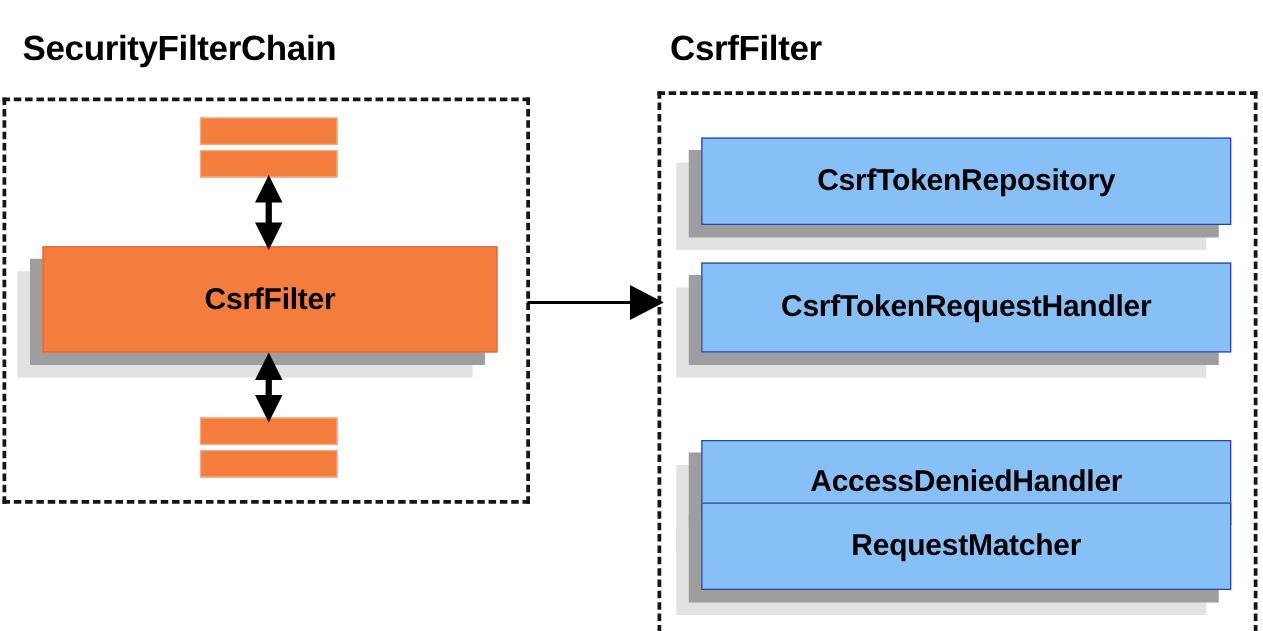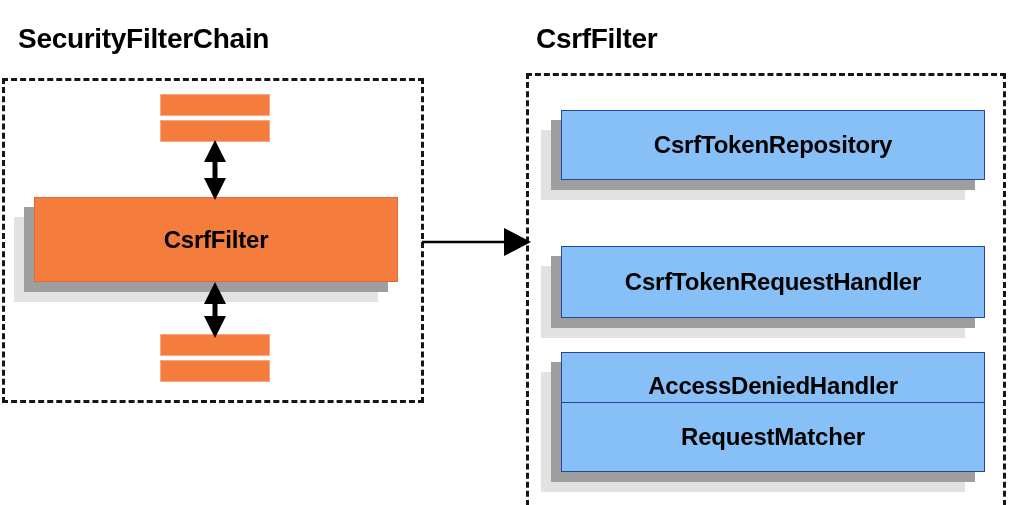--- a/index.html
+++ b/index.html
@@ -114,21 +114,21 @@
     width: 1010px;
     height: 505px;
     pointer-events: none;
   }
 
   
   #node-csrffilter { left: 34px; top: 181px; width: 364px; height: 85px; }
 
   
   #node-repo    { left: 561px; top: 94px;  width: 424px; height: 70px; }
-  #node-handler { left: 561px; top: 194px; width: 424px; height: 72px; margin-top: 36px; }
+  #node-handler { left: 561px; top: 194px; width: 424px; height: 72px; }
   #node-denied  { left: 561px; top: 294px; width: 424px; height: 68px; margin-top: 42px; }
   #node-matcher { left: 561px; top: 386px; width: 424px; height: 70px; padding-left: 40px; }
 
   
   #stub-top-1    { left: 160px; top: 78px;  width: 110px; height: 22px; }
   #stub-top-2    { left: 160px; top: 104px; width: 110px; height: 22px; }
   #stub-bottom-1 { left: 160px; top: 318px; width: 110px; height: 22px; }
   #stub-bottom-2 { left: 160px; top: 344px; width: 110px; height: 22px; }
 </style>
 </head>

